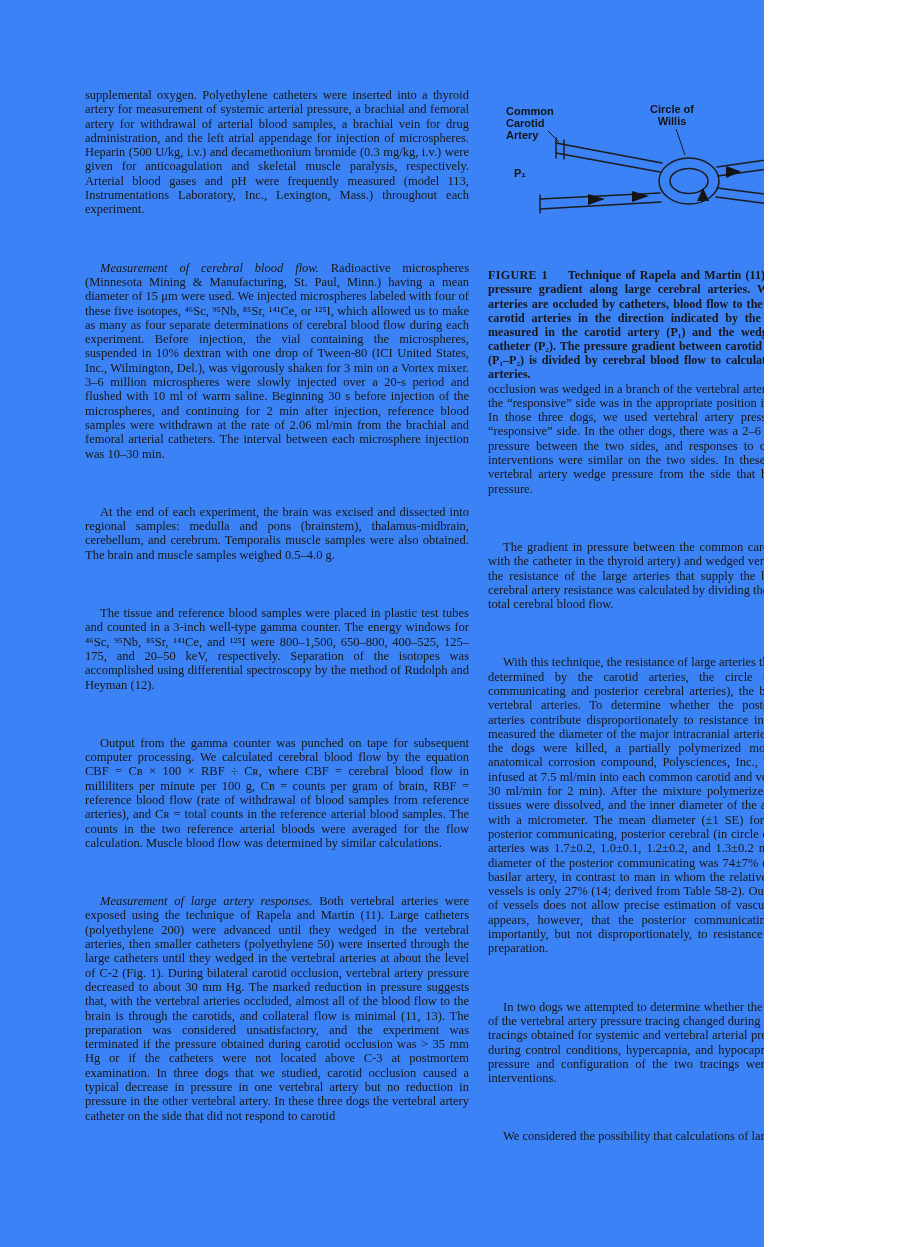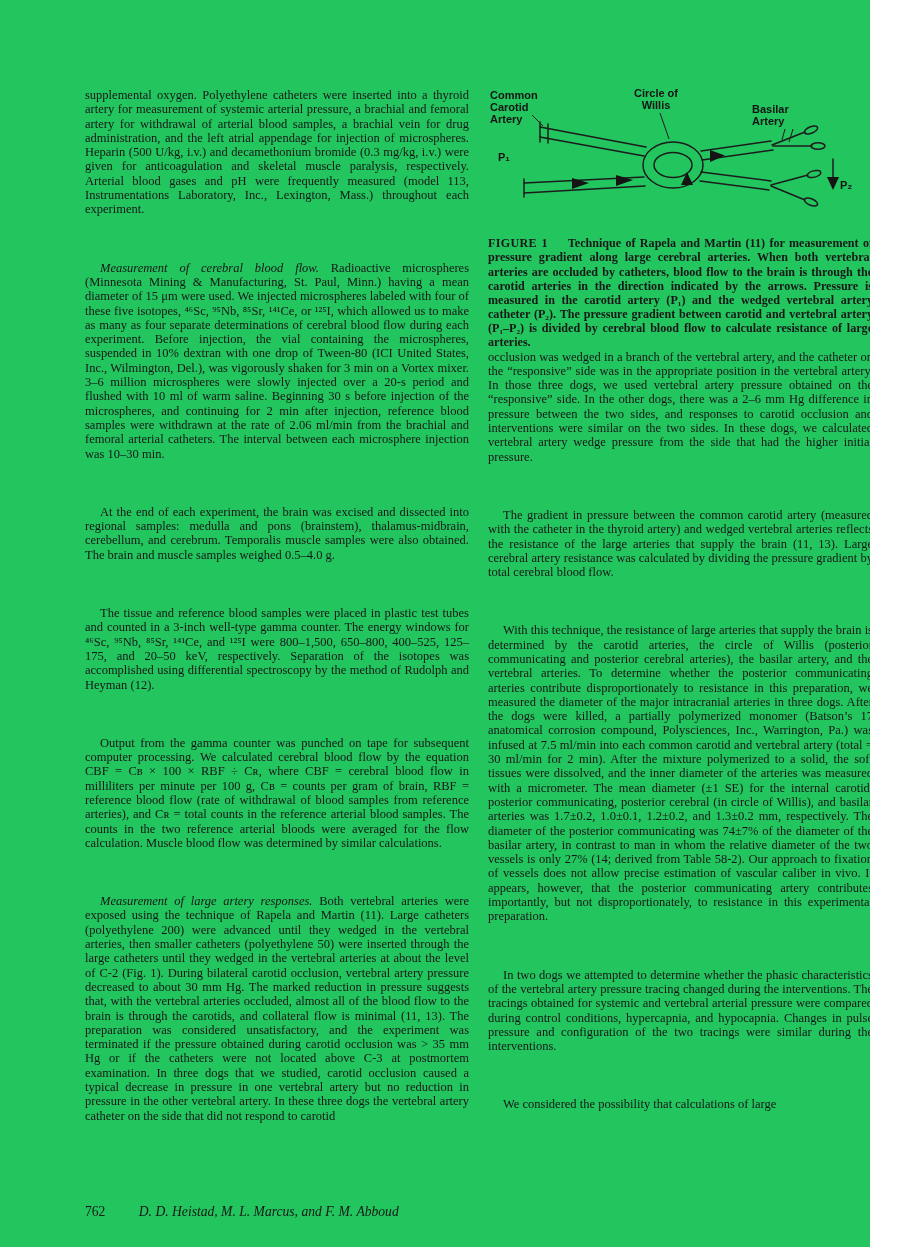--- a/index.html
+++ b/index.html
@@ -1,38 +1,38 @@
 <!DOCTYPE html>
 <html><head>
 <meta charset="utf-8">
 <style>
   html, body { margin: 0; padding: 0; background: #ffffff; }
   .page {
     position: relative;
-    width: 870px;
+    width: 764px;
     height: 1247px;
-    background: #22c55e;
+    background: #3b82f6;
     font-family: "Liberation Serif", "DejaVu Serif", serif;
     color: #171717;
     overflow: hidden;
     text-decoration: underline;
   }
   .col {
     position: absolute;
     text-align: justify;
     font-size: 12.5px;
     line-height: 14.3px;
   }
   .col-left  { left: 85px;  width: 384px; top: 88px; }
   .col-right { left: 488px; width: 385px; top: 85px; }
   .col p { margin: 0; }
   .col p.indent { text-indent: 15px; margin-top: 44px; }
   .lead { font-style: italic; }
 
-  .figure-wrap { margin: 0; }
+  .figure-wrap { margin: 16px; }
   .figlabel text {
     font-family: "Liberation Sans", "DejaVu Sans", sans-serif;
     font-weight: bold;
     font-size: 11px;
     fill: #141414;
   }
   .figure-caption {
     margin-top: 7px;
     font-weight: bold;
     font-size: 12.1px;
@@ -135,18 +135,14 @@
 
     <p class="figure-caption"><span class="caption-label">FIGURE 1</span><span>Technique of Rapela and Martin (11) for measurement of pressure gradient along large cerebral arteries. When both vertebral arteries are occluded by catheters, blood flow to the brain is through the carotid arteries in the direction indicated by the arrows. Pressure is measured in the carotid artery (P₁) and the wedged vertebral artery catheter (P₂). The pressure gradient between carotid and vertebral artery (P₁–P₂) is divided by cerebral blood flow to calculate resistance of large arteries.</span></p>
 
     <p class="body-start"><span>occlusion was wedged in a branch of the vertebral artery, and the catheter on the “responsive” side was in the appropriate position in the vertebral artery. In those three dogs, we used vertebral artery pressure obtained on the “responsive” side. In the other dogs, there was a 2–6 mm Hg difference in pressure between the two sides, and responses to carotid occlusion and interventions were similar on the two sides. In these dogs, we calculated vertebral artery wedge pressure from the side that had the higher initial pressure.</span></p>
     <p class="indent"><span>The gradient in pressure between the common carotid artery (measured with the catheter in the thyroid artery) and wedged vertebral arteries reflects the resistance of the large arteries that supply the brain (11, 13). Large cerebral artery resistance was calculated by dividing the pressure gradient by total cerebral blood flow.</span></p>
     <p class="indent"><span>With this technique, the resistance of large arteries that supply the brain is determined by the carotid arteries, the circle of Willis (posterior communicating and posterior cerebral arteries), the basilar artery, and the vertebral arteries. To determine whether the posterior communicating arteries contribute disproportionately to resistance in this preparation, we measured the diameter of the major intracranial arteries in three dogs. After the dogs were killed, a partially polymerized monomer (Batson’s 17 anatomical corrosion compound, Polysciences, Inc., Warrington, Pa.) was infused at 7.5 ml/min into each common carotid and vertebral artery (total = 30 ml/min for 2 min). After the mixture polymerized to a solid, the soft tissues were dissolved, and the inner diameter of the arteries was measured with a micrometer. The mean diameter (±1 SE) for the internal carotid, posterior communicating, posterior cerebral (in circle of Willis), and basilar arteries was 1.7±0.2, 1.0±0.1, 1.2±0.2, and 1.3±0.2 mm, respectively. The diameter of the posterior communicating was 74±7% of the diameter of the basilar artery, in contrast to man in whom the relative diameter of the two vessels is only 27% (14; derived from Table 58-2). Our approach to fixation of vessels does not allow precise estimation of vascular caliber in vivo. It appears, however, that the posterior communicating artery contributes importantly, but not disproportionately, to resistance in this experimental preparation.</span></p>
     <p class="indent"><span>In two dogs we attempted to determine whether the phasic characteristics of the vertebral artery pressure tracing changed during the interventions. The tracings obtained for systemic and vertebral arterial pressure were compared during control conditions, hypercapnia, and hypocapnia. Changes in pulse pressure and configuration of the two tracings were similar during the interventions.</span></p>
     <p class="indent"><span>We considered the possibility that calculations of large</span></p>
   </div>
 
-  <div class="footer">
-    <span class="pagenum">762</span>
-    <span class="authors">D. D. Heistad, M. L. Marcus, and F. M. Abboud</span>
-  </div>
 
 </div>
 
 </body></html>

